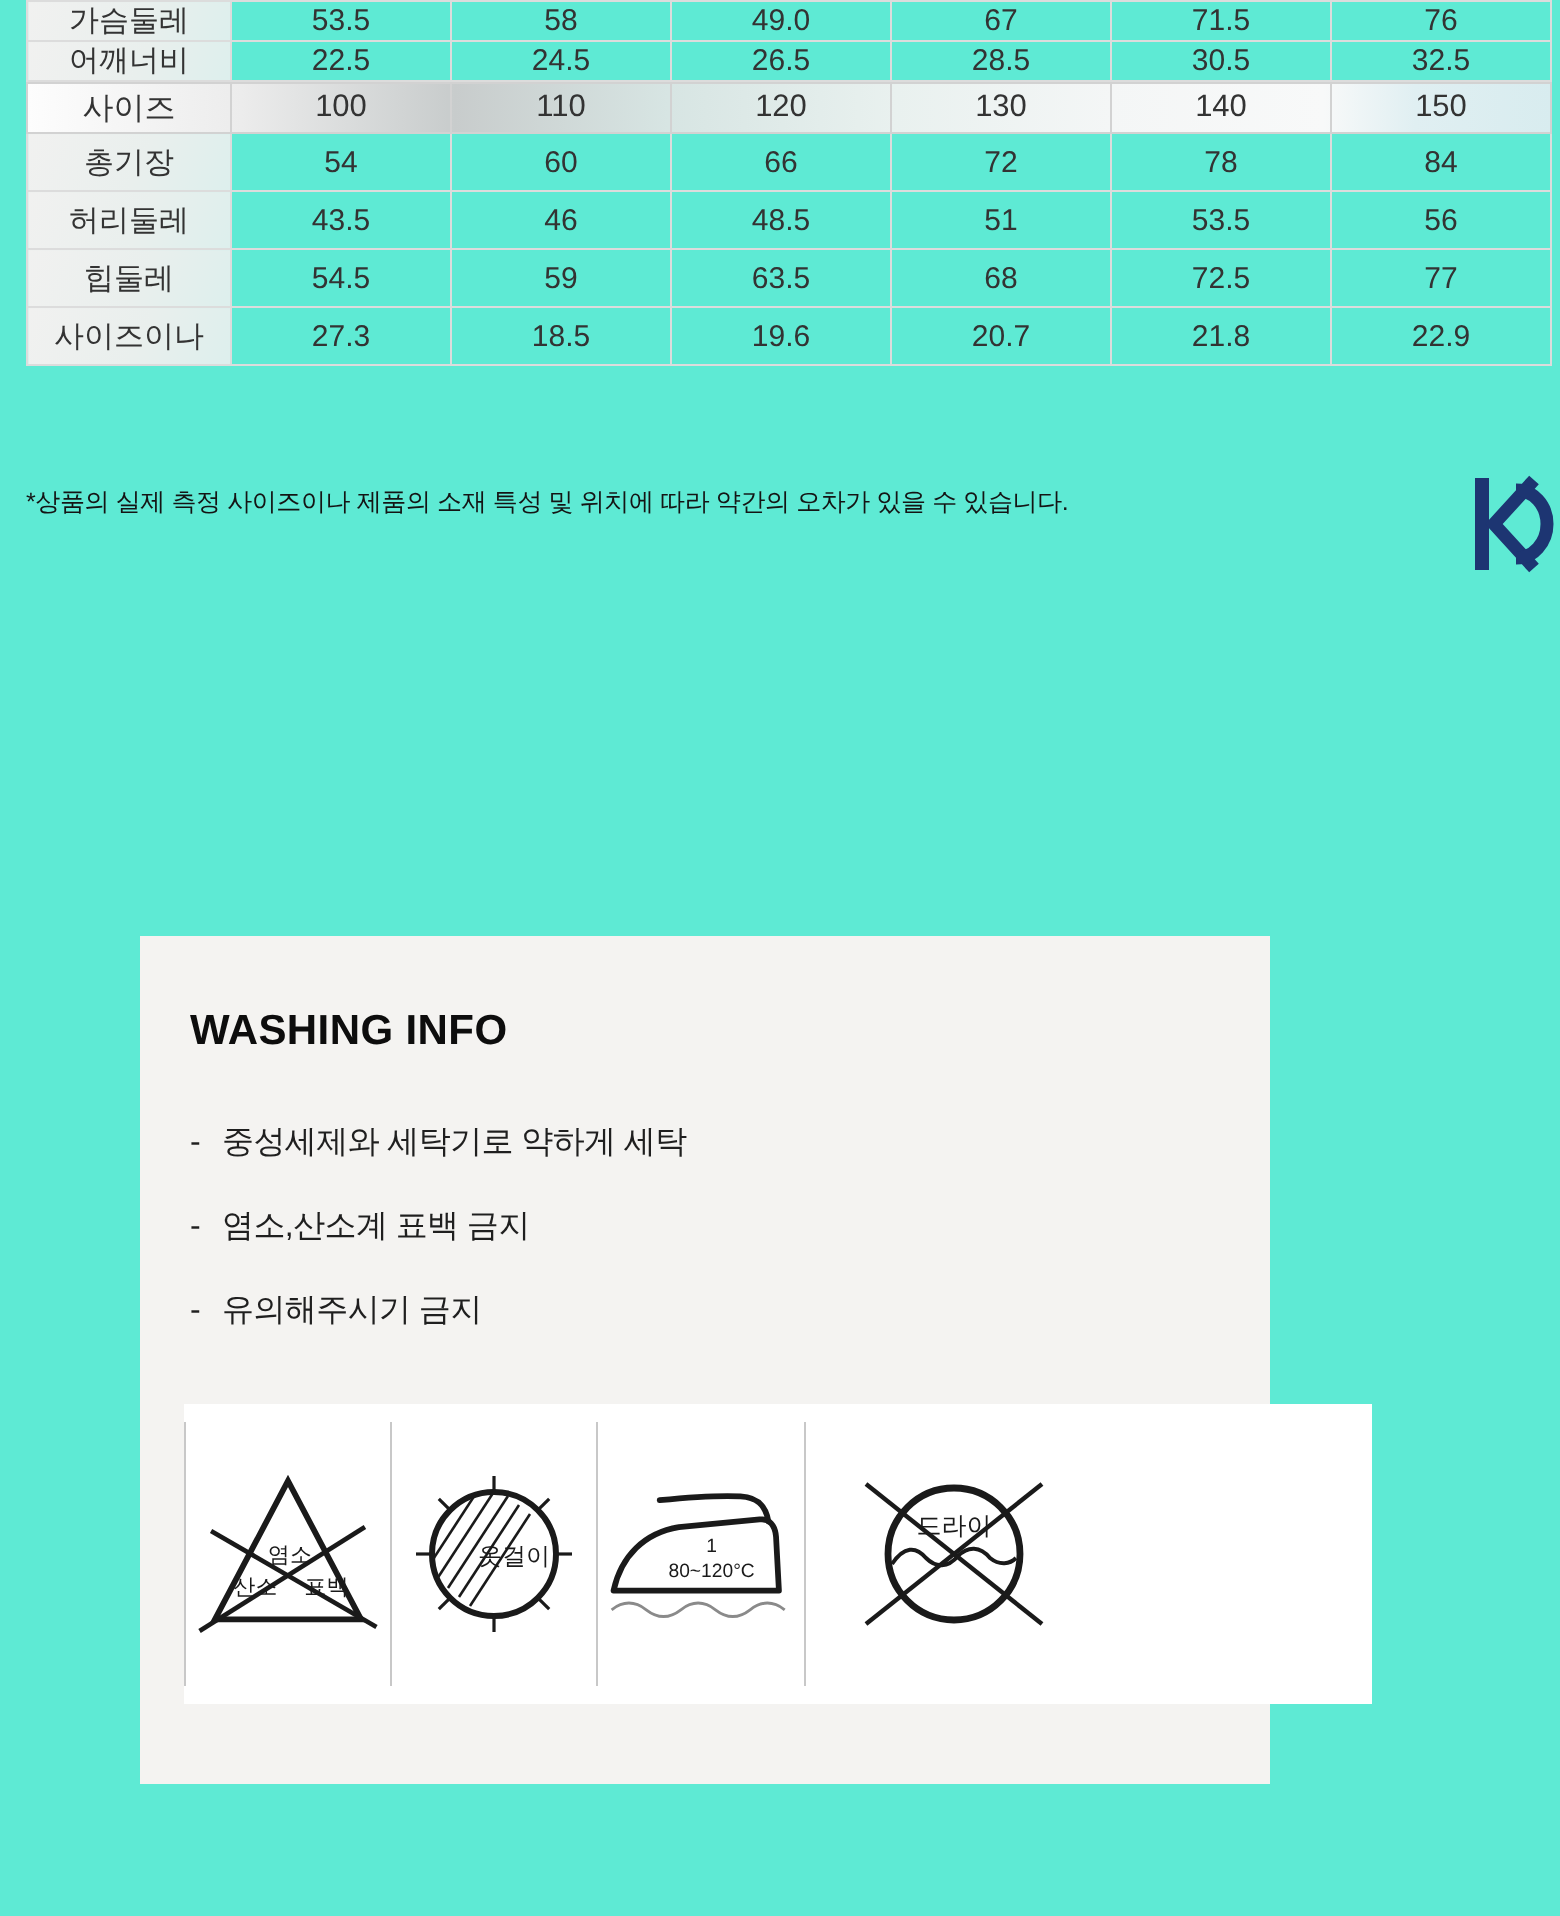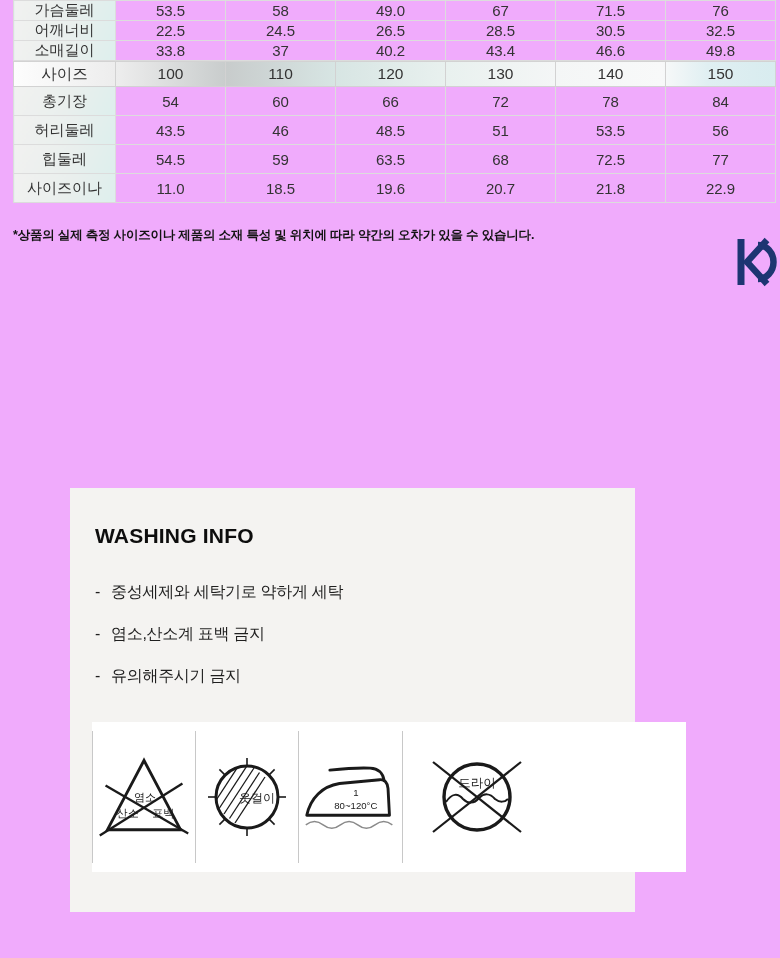--- a/index.html
+++ b/index.html
@@ -1,18 +1,18 @@
 <!DOCTYPE html>
 <html><head>
 <meta charset="utf-8">
 <style>
   * { margin:0; padding:0; box-sizing:border-box; }
   html,body { background:#fff; }
   body { font-family:"Liberation Sans","DejaVu Sans",sans-serif; color:#2e2e2e; }
-  #page { position:relative; width:780px; height:958px; background:#f0abfc; overflow:hidden; }
+  #page { position:relative; width:780px; height:958px; background:#5eead4; overflow:hidden; }
 
   
   .tables-wrap { position:absolute; left:13px; top:0; width:762px; }
   table.size { border-collapse:collapse; table-layout:fixed; width:762px; font-size:15px; }
   table.size col.lab { width:102px; }
   table.size col.val { width:110px; }
   table.size th, table.size td {
     border:1px solid #dcdcdc; text-align:center; vertical-align:middle;
     font-weight:400; color:#333; padding:0;
   }
@@ -22,28 +22,28 @@
   #t2 { margin-top:0; }
   #t2 tbody tr td, #t2 tbody tr th { height:29px; }
   #size-header-row th, #size-header-row td { height:25px; border-color:#d2d2d2; background:none; font-size:15.5px; }
   #size-header-row {
     background:linear-gradient(to right,
       #fdfdfd 0%, #ececec 14%, #c8cccc 28%, #d7e5e3 42%, #e9f1ef 57%,
       #f4f6f6 71%, #f8f9f9 85%, #e0eff2 91%, #d8ecef 100%);
   }
 
   
-  #notes { position:absolute; left:13px; top:225px; font-size:12.5px; font-weight:700;
+  #notes { position:absolute; left:13px; top:241px; font-size:12.5px; font-weight:400;
            color:#141414; line-height:21px; letter-spacing:-0.2px; }
 
   
   #kc { position:absolute; left:736px; top:236px; }
 
   
-  #wash-box { position:absolute; left:70px; top:488px; width:565px; height:424px;
+  #wash-box { position:absolute; left:70px; top:468px; width:565px; height:424px;
               background:#f4f3f1; }
   #wash-title { position:absolute; left:25px; top:36px; font-size:21px; font-weight:700;
                 color:#0d0d0d; letter-spacing:0.2px; }
   #bullets { position:absolute; left:25px; top:94px; }
   .bullet { display:flex; gap:11px; margin-bottom:23px; font-size:16px; color:#1f1f1f;
             line-height:19px; letter-spacing:-0.3px; }
   .bullet span:first-child { color:#1f1f1f; }
 
   
   #care-strip { position:absolute; left:22px; top:234px; width:594px; height:150px;
@@ -80,29 +80,20 @@
             <td>76</td>
           </tr>
           <tr>
             <th>어깨너비</th>
             <td>22.5</td>
             <td>24.5</td>
             <td>26.5</td>
             <td>28.5</td>
             <td>30.5</td>
             <td>32.5</td>
-          </tr>
-          <tr>
-            <th>소매길이</th>
-            <td>33.8</td>
-            <td>37</td>
-            <td>40.2</td>
-            <td>43.4</td>
-            <td>46.6</td>
-            <td>49.8</td>
           </tr>
         </tbody>
     </table>
     <table class="size" id="t2">
       <colgroup>
           <col class="lab">
           <col class="val">
           <col class="val">
           <col class="val">
           <col class="val">
@@ -143,21 +134,21 @@
             <th>힙둘레</th>
             <td>54.5</td>
             <td>59</td>
             <td>63.5</td>
             <td>68</td>
             <td>72.5</td>
             <td>77</td>
           </tr>
           <tr>
             <th>사이즈이나</th>
-            <td>11.0</td>
+            <td>27.3</td>
             <td>18.5</td>
             <td>19.6</td>
             <td>20.7</td>
             <td>21.8</td>
             <td>22.9</td>
           </tr>
         </tbody>
     </table>
   </div>
 

